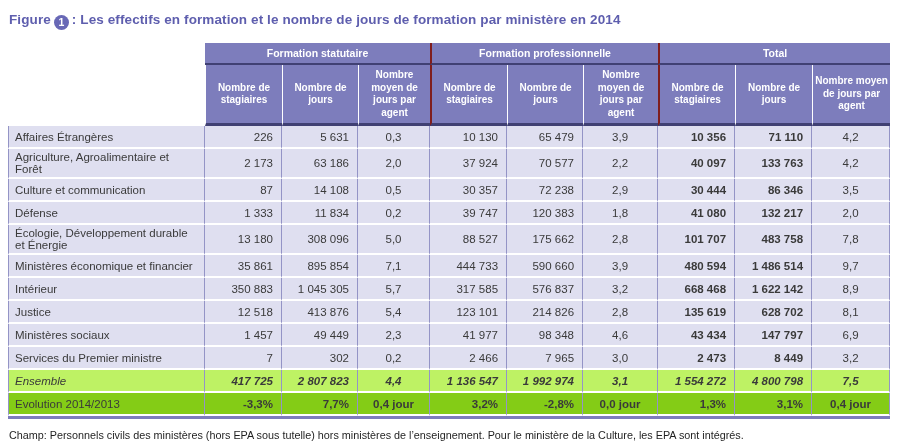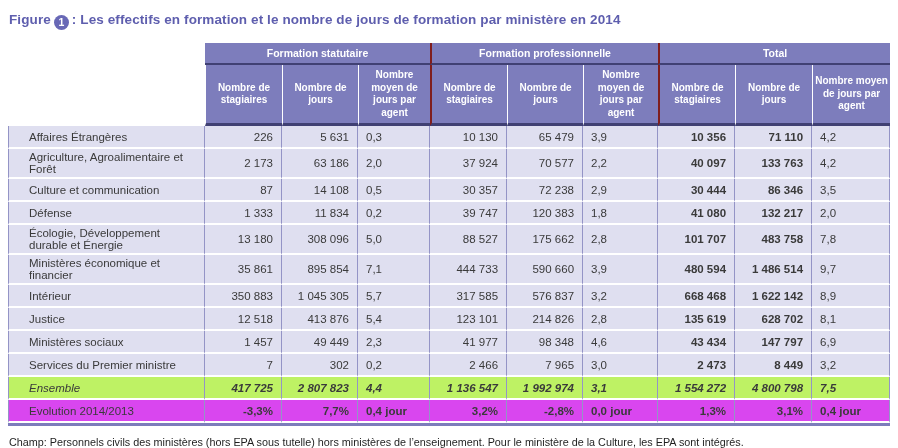--- a/index.html
+++ b/index.html
@@ -15,28 +15,28 @@
 
   th.corner{background:transparent;border:none;}
   th.grp{background:#7d7dbc;color:#fff;font-size:10.5px;font-weight:bold;text-align:center;
     padding:4px 3px;border-bottom:2px solid #404073;}
   th.sub{background:#7d7dbc;color:#fff;font-size:10px;font-weight:bold;text-align:center;vertical-align:middle;
     padding:4px 2px;height:50px;line-height:1.25;border-bottom:3px solid #404073;border-left:1px solid #fff;}
   th.gsep{border-left:2px solid #7f1d1d;}
 
   td{background:#dfdff0;border-right:1px solid #9494c6;border-bottom:2px solid #fff;
     font-size:11.5px;color:#3a3a3a;padding:2px 8px;height:23px;vertical-align:middle;}
-  td.label{text-align:left;border-left:1px solid #9494c6;padding:2px 20px;}
+  td.label{text-align:left;border-left:1px solid #9494c6;padding:2px 6px;}
   td.num{text-align:right;white-space:nowrap;}
-  td.moy{text-align:left;white-space:nowrap;}
+  td.moy{text-align:center;white-space:nowrap;}
   td.tot{font-weight:bold;}
 
   tr.ensemble td{background:#bef264;font-style:italic;}
   tr.ensemble td.num, tr.ensemble td.moy{font-weight:bold;}
-  tr.evolution td{background:#d946ef;}
+  tr.evolution td{background:#84cc16;}
   tr.evolution td.num, tr.evolution td.moy{font-weight:bold;}
 
   .bottom-rule{height:3px;background:#7d7dbc;width:882px;}
 
   .footer{margin:10px 0 0 1px;color:#1f1f1f;}
   .footer .src{font-style:italic;font-size:10.8px;}
   .footer .champ{font-size:10.8px;margin-top:4px;}
 </style>
 </head>
 <body>

